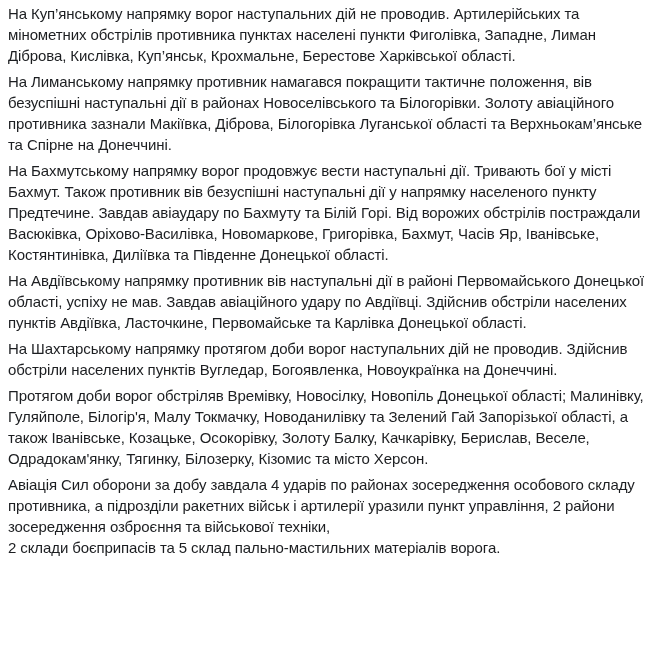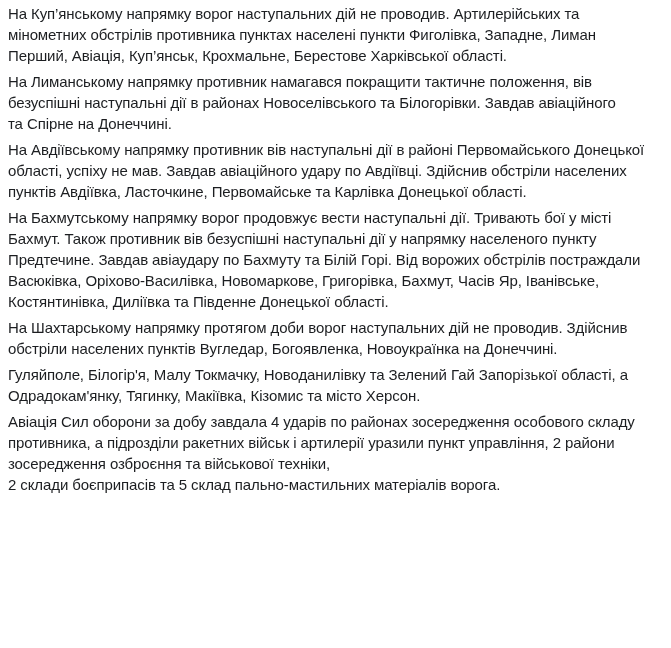--- a/index.html
+++ b/index.html
@@ -29,52 +29,55 @@
   }
 </style>
 </head>
 <body>
 
 <div class="post">
 
   <p>
     <span class="line">На Куп’янському напрямку ворог наступальних дій не проводив. Артилерійських та</span>
     <span class="line">мінометних обстрілів противника пунктах населені пункти Фиголівка, Западне, Лиман</span>
-    <span class="line">Перший, Авіація, Куп’янськ, Крохмальне, Берестове Харківської області.</span>
+    <span class="line">Діброва, Кислівка, Куп’янськ, Крохмальне, Берестове Харківської області.</span>
   </p>
 
   <p>
     <span class="line">На Лиманському напрямку противник намагався покращити тактичне положення, вів</span>
-    <span class="line">безуспішні наступальні дії в районах Новоселівського та Білогорівки. Завдав авіаційного</span>
+    <span class="line">безуспішні наступальні дії в районах Новоселівського та Білогорівки. Золоту авіаційного</span>
+    <span class="line">противника зазнали Макіївка, Діброва, Білогорівка Луганської області та Верхньокам’янське</span>
     <span class="line">та Спірне на Донеччині.</span>
-  </p>
-
-  <p>
-    <span class="line">На Авдіївському напрямку противник вів наступальні дії в районі Первомайського Донецької</span>
-    <span class="line">області, успіху не мав. Завдав авіаційного удару по Авдіївці. Здійснив обстріли населених</span>
-    <span class="line">пунктів Авдіївка, Ласточкине, Первомайське та Карлівка Донецької області.</span>
   </p>
 
   <p>
     <span class="line">На Бахмутському напрямку ворог продовжує вести наступальні дії. Тривають бої у місті</span>
     <span class="line">Бахмут. Також противник вів безуспішні наступальні дії у напрямку населеного пункту</span>
     <span class="line">Предтечине. Завдав авіаудару по Бахмуту та Білій Горі. Від ворожих обстрілів постраждали</span>
     <span class="line">Васюківка, Оріхово-Василівка, Новомаркове, Григорівка, Бахмут, Часів Яр, Іванівське,</span>
     <span class="line">Костянтинівка, Диліївка та Південне Донецької області.</span>
   </p>
 
+  <p>
+    <span class="line">На Авдіївському напрямку противник вів наступальні дії в районі Первомайського Донецької</span>
+    <span class="line">області, успіху не мав. Завдав авіаційного удару по Авдіївці. Здійснив обстріли населених</span>
+    <span class="line">пунктів Авдіївка, Ласточкине, Первомайське та Карлівка Донецької області.</span>
+  </p>
+
 
   <p>
     <span class="line">На Шахтарському напрямку протягом доби ворог наступальних дій не проводив. Здійснив</span>
     <span class="line">обстріли населених пунктів Вугледар, Богоявленка, Новоукраїнка на Донеччині.</span>
   </p>
 
   <p>
+    <span class="line">Протягом доби ворог обстріляв Времівку, Новосілку, Новопіль Донецької області; Малинівку,</span>
     <span class="line">Гуляйполе, Білогір'я, Малу Токмачку, Новоданилівку та Зелений Гай Запорізької області, а</span>
-    <span class="line">Одрадокам'янку, Тягинку, Макіївка, Кізомис та місто Херсон.</span>
+    <span class="line">також Іванівське, Козацьке, Осокорівку, Золоту Балку, Качкарівку, Берислав, Веселе,</span>
+    <span class="line">Одрадокам'янку, Тягинку, Білозерку, Кізомис та місто Херсон.</span>
   </p>
 
   <p>
     <span class="line">Авіація Сил оборони за добу завдала 4 ударів по районах зосередження особового складу</span>
     <span class="line">противника, а підрозділи ракетних військ і артилерії уразили пункт управління, 2 райони</span>
     <span class="line">зосередження озброєння та військової техніки,</span>
     <span class="line">2 склади боєприпасів та 5 склад пально-мастильних матеріалів ворога.</span>
   </p>
 
 </div>

